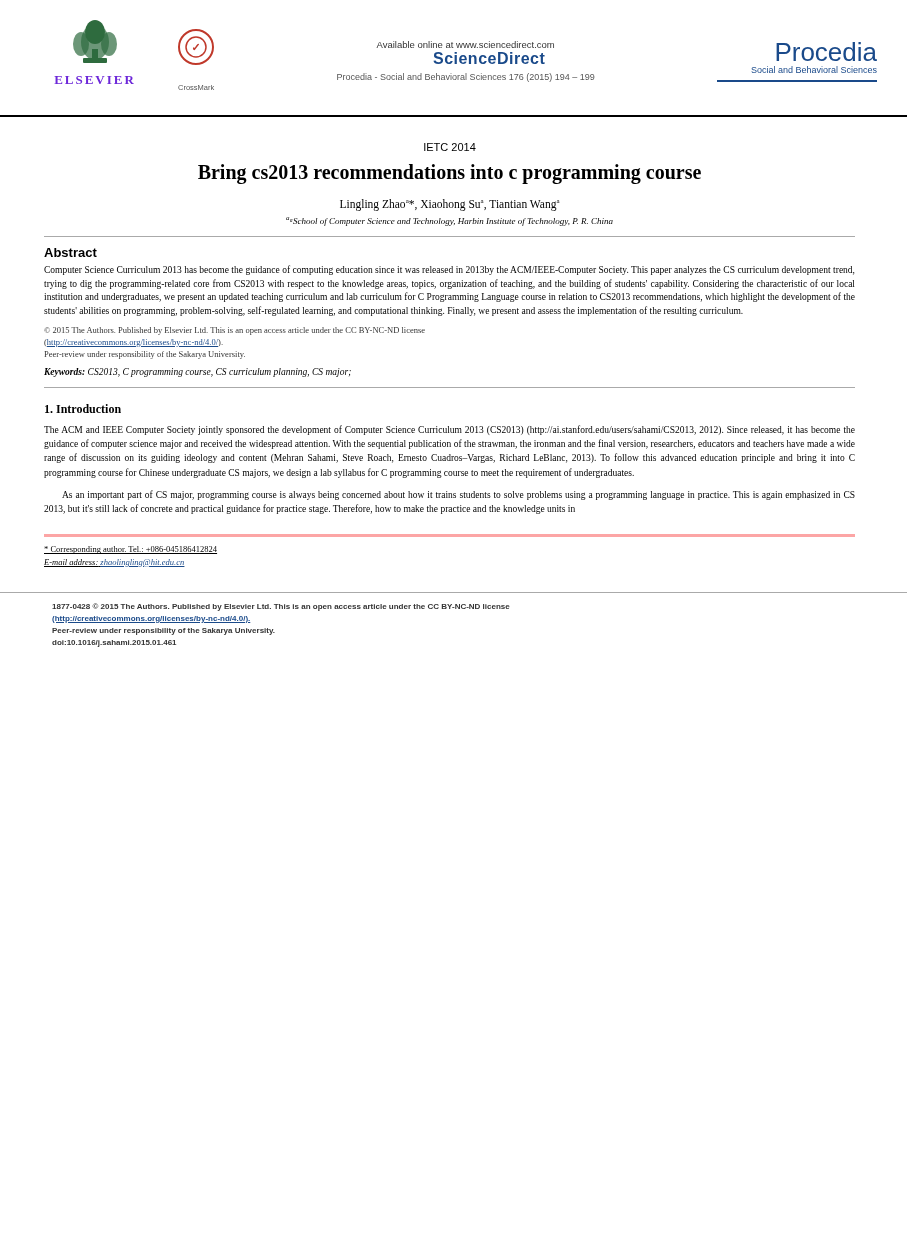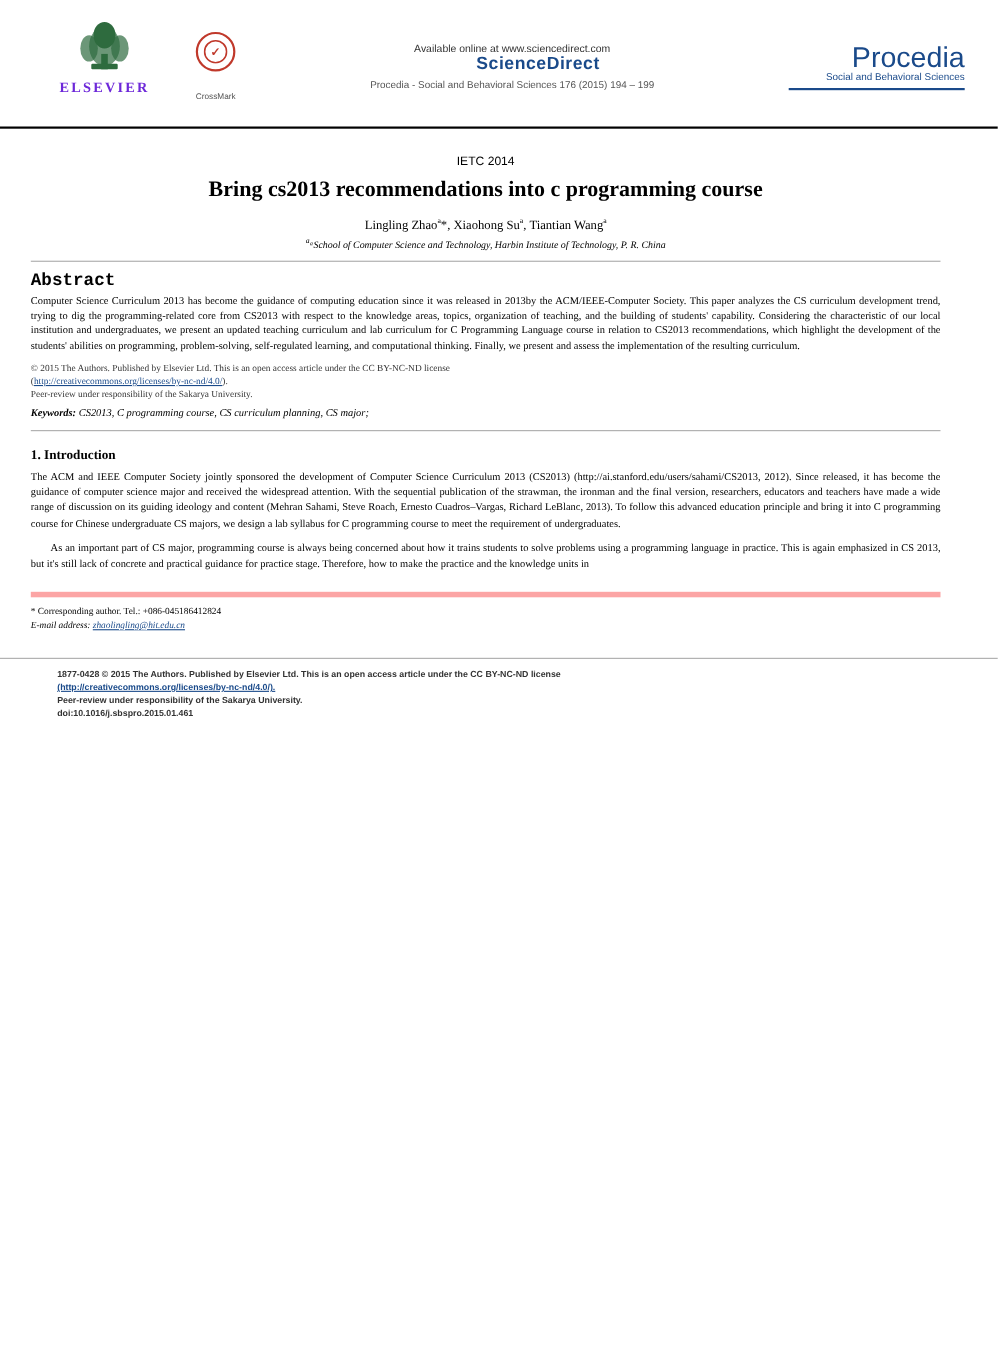--- a/index.html
+++ b/index.html
@@ -112,21 +112,21 @@
       text-align: right;
       line-height: 1.3;
     }
     .procedia-line {
       height: 2px;
       background: #1a4a8a;
       margin-top: 3px;
     }
     
     .content {
-      padding: 10px 52px 10px 28px;
+      padding: 10px 52px 10px 44px;
     }
     .conference-label {
       text-align: center;
       font-size: 11px;
       font-family: Arial, sans-serif;
       color: #000;
       margin: 14px 0 6px 0;
       font-weight: normal;
     }
     .article-title {
@@ -155,23 +155,23 @@
     }
     .divider {
       border: none;
       border-top: 1px solid #aaa;
       margin: 8px 0;
     }
     .abstract-section {
       margin: 8px 0;
     }
     .abstract-heading {
-      font-size: 16px;
-      font-weight: bold;
-      font-family: Liberation Mono, monospace;
+      font-size: 13px;
+      font-weight: bold;
+      font-family: Liberation Sans, sans-serif;
       margin-bottom: 4px;
     }
     .abstract-text {
       font-size: 9.5px;
       line-height: 1.45;
       text-align: justify;
       font-family: "Times New Roman", Times, serif;
     }
     .copyright-text {
       font-size: 8.5px;
@@ -205,23 +205,24 @@
       font-size: 9.5px;
       line-height: 1.5;
       text-align: justify;
       font-family: "Times New Roman", Times, serif;
       margin-bottom: 8px;
     }
     .indent-para {
       text-indent: 18px;
     }
     .footnote-area {
-      border-top: 5px solid #fca5a5;
+      border-top: 3px solid #fca5a5;
       margin-top: 18px;
       padding-top: 6px;
+      text-decoration: underline;
     }
     .footnote-text {
       font-size: 8.5px;
       line-height: 1.45;
       font-family: "Times New Roman", Times, serif;
       color: #000;
     }
     .footnote-link {
       color: #1a4a8a;
       text-decoration: underline;
@@ -331,17 +332,17 @@
       </div>
     </div>
 
   </div>
 
   <div class="footer">
     <div class="footer-text">
       <span>1877-0428 © 2015 The Authors. Published by Elsevier Ltd. This is an open access article under the CC BY-NC-ND license</span><br>
       <span class="footer-link">(http://creativecommons.org/licenses/by-nc-nd/4.0/).</span><br>
       <span>Peer-review under responsibility of the Sakarya University.</span><br>
-      <span>doi:10.1016/j.sbspro.2015.01.461</span>
+      <span>doi:10.1016/j.sahami.2015.01.461</span>
     </div>
   </div>
 
 </div>
 
 </body></html>

